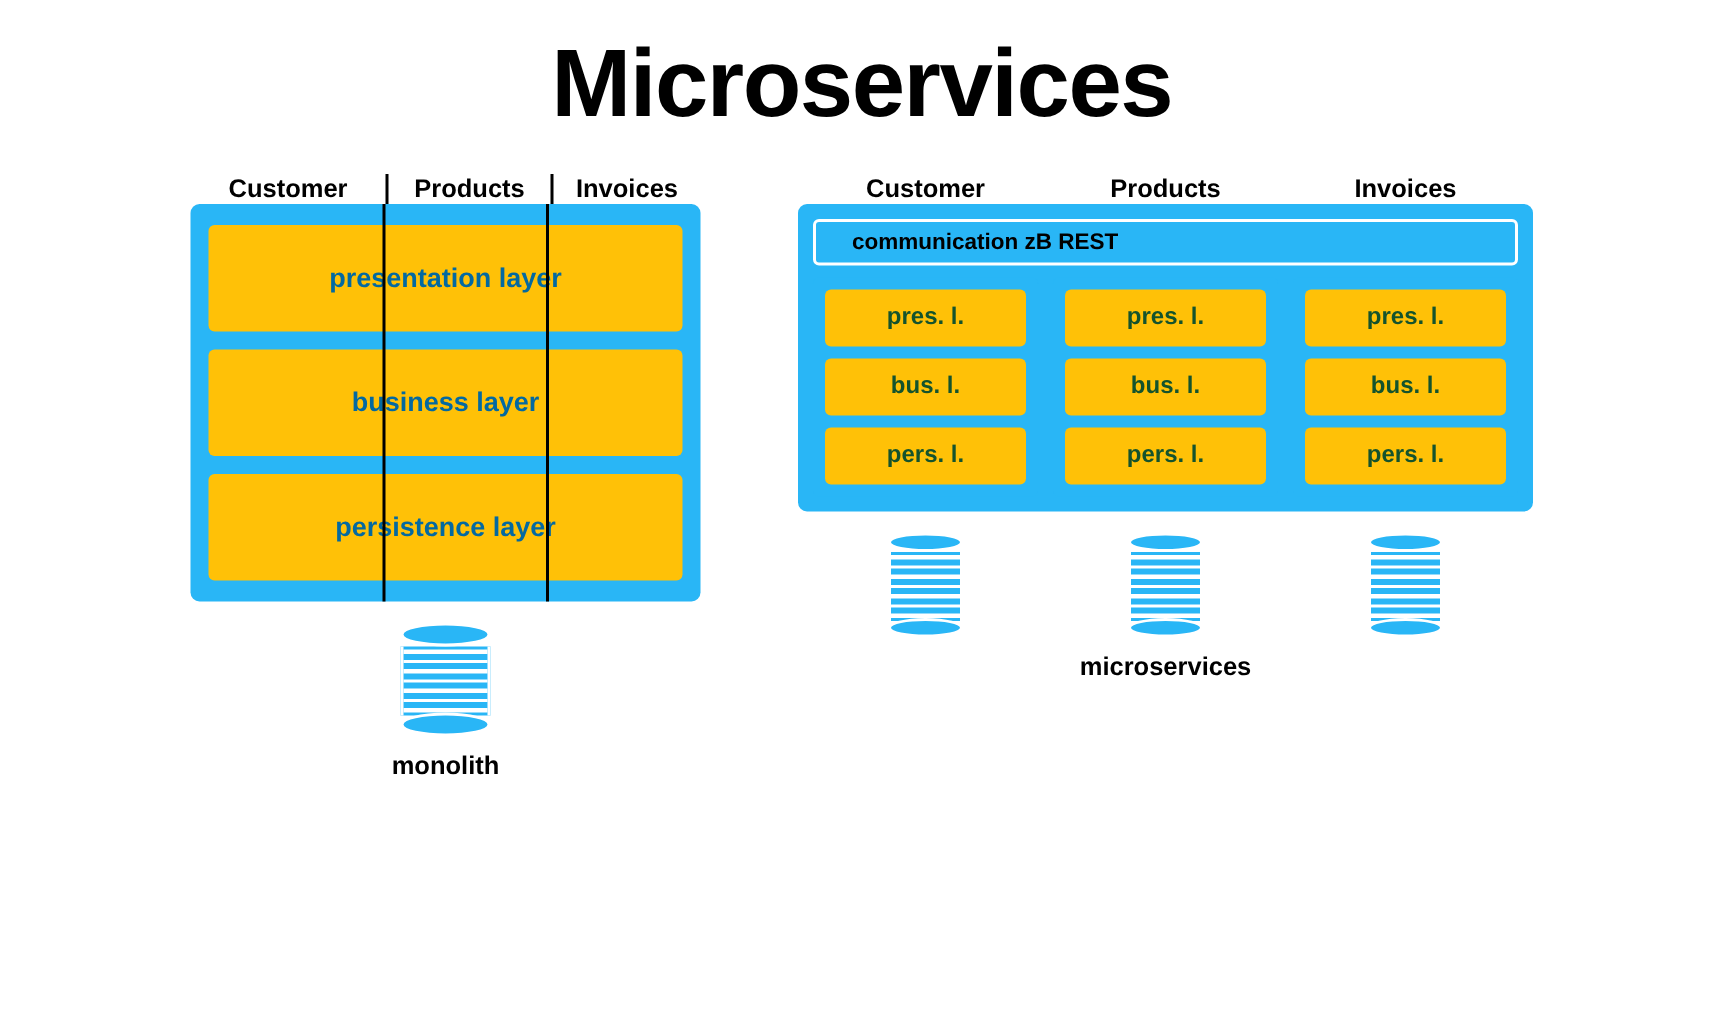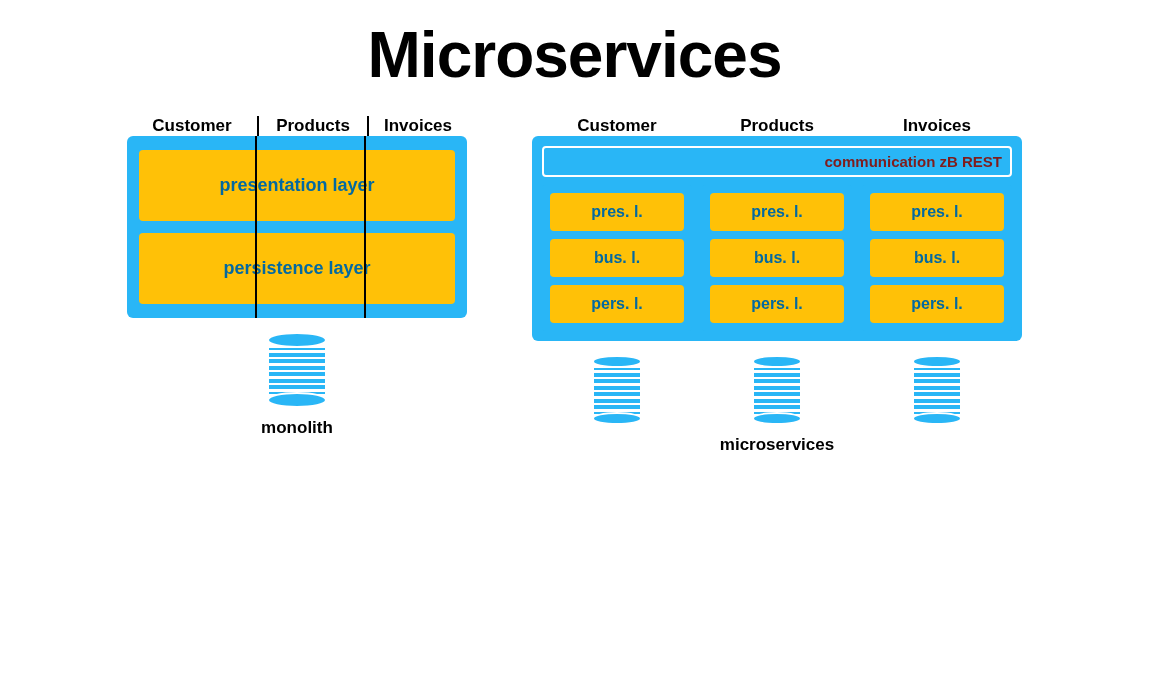--- a/index.html
+++ b/index.html
@@ -181,25 +181,25 @@
       background: #29b6f6;
       border-radius: 6px;
       padding: 10px;
       position: relative;
     }
 
     .ms-comm-bar {
       background: #29b6f6;
       border: 2px solid #fff;
       border-radius: 4px;
-      text-align: right;
-      color: #7f1d1d;
+      text-align: left;
+      color: #000000;
       font-size: 15px;
       font-weight: 600;
-      padding: 5px 8px;
+      padding: 5px 24px;
       margin-bottom: 8px;
     }
 
     .ms-services-row {
       display: flex;
       flex-direction: row;
       gap: 10px;
     }
 
     .ms-service-box {
@@ -212,21 +212,21 @@
       gap: 8px;
     }
 
     .ms-layer-block {
       background: #ffc107;
       border-radius: 4px;
       padding: 10px 8px;
       text-align: center;
       font-size: 16px;
       font-weight: 700;
-      color: #0369a1;
+      color: #14532d;
     }
 
     .ms-databases-row {
       display: flex;
       flex-direction: row;
       gap: 10px;
       margin-top: 14px;
     }
 
     .ms-db-wrapper {
@@ -256,20 +256,21 @@
       <div class="monolith-header-cell customer">Customer</div>
       <div class="monolith-header-cell products">Products</div>
       <div class="monolith-header-cell invoices">Invoices</div>
     </div>
     <div class="monolith-box">
       <div class="monolith-dividers">
         <div class="divider-line" style="left: 128px;"></div>
         <div class="divider-line" style="left: 237px;"></div>
       </div>
       <div class="layer-block">presentation layer</div>
+      <div class="layer-block">business layer</div>
       <div class="layer-block">persistence layer</div>
     </div>
     <div class="database-icon">
       <div class="db-cylinder">
         <div class="db-ellipse-top"></div>
         <div class="db-body">
           <div class="db-stripe"></div>
           <div class="db-stripe"></div>
           <div class="db-stripe"></div>
           <div class="db-stripe"></div>

